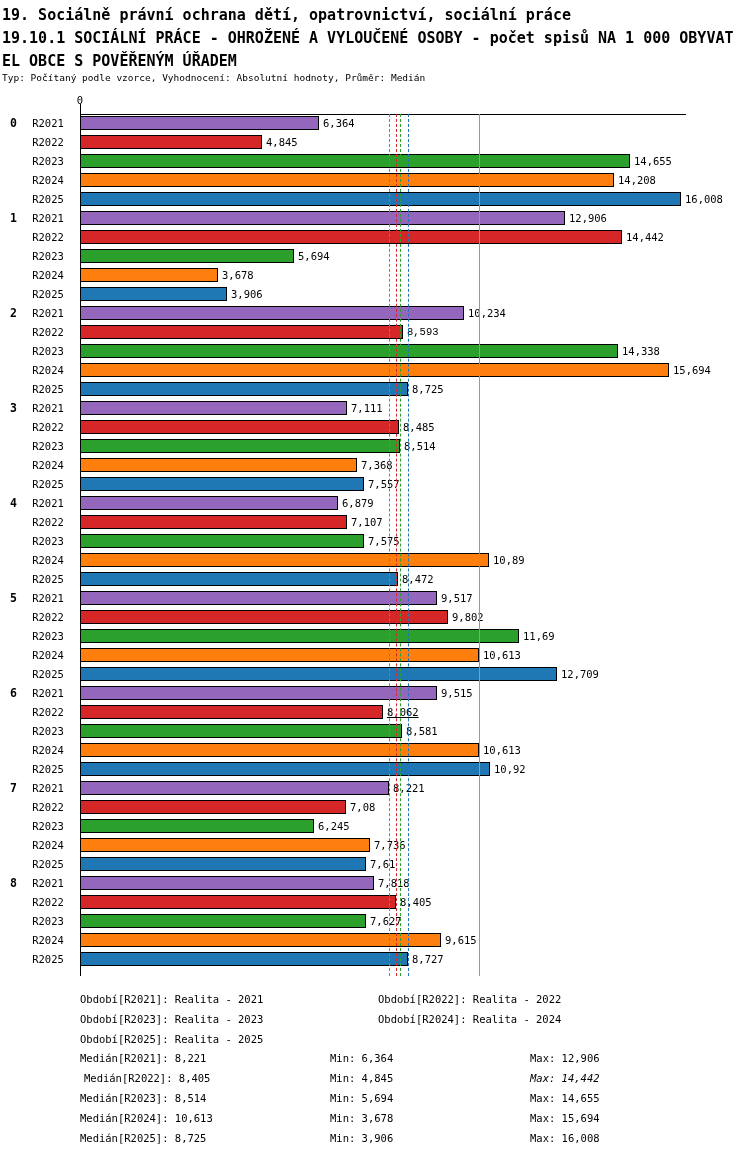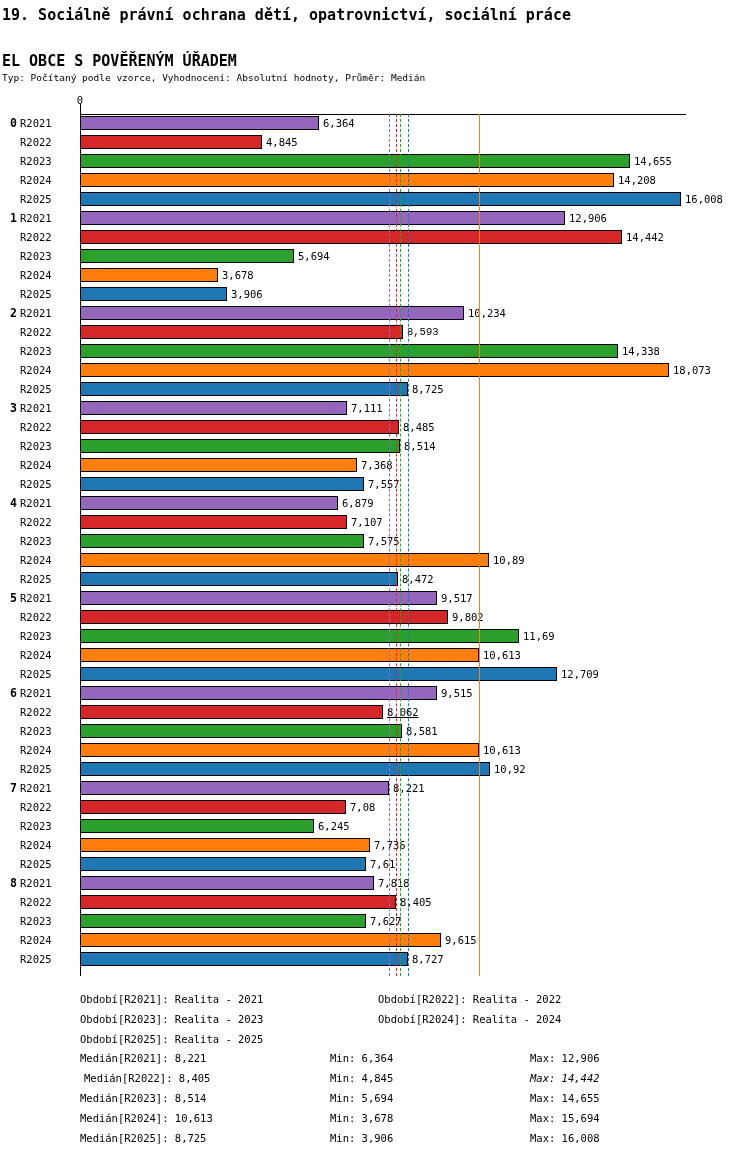--- a/index.html
+++ b/index.html
@@ -9,31 +9,32 @@
   .t1{left:2px;top:6px;font-size:15px;font-weight:bold;}
   .t2{left:2px;top:29px;font-size:15px;font-weight:bold;}
   .t3{left:2px;top:52px;font-size:15px;font-weight:bold;}
   .sub{left:2px;top:72px;font-size:9.5px;}
   #chart{position:absolute;left:0;top:96px;width:750px;height:880px;}
   .zero{left:73px;top:-2px;width:14px;text-align:center;font-size:10.5px;}
   .tick{left:80px;top:8px;width:1px;height:10px;background:#000;}
   .xline{left:80px;top:18px;width:606px;height:1px;background:#000;}
   .yline{left:80px;top:18px;width:1px;height:862px;background:#000;}
   .grouplabel{font-size:11.5px;font-weight:bold;width:24px;line-height:14px;}
-  .serieslabel{font-size:10.5px;width:56px;text-align:left;line-height:14px;}
+  .serieslabel{font-size:10.5px;width:56px;text-align:center;line-height:14px;}
   .bar{box-sizing:border-box;height:14px;border:1px solid #000;}
   .vlabel{font-size:10.5px;line-height:14px;}
   .median{top:18px;height:862px;width:0;}
   .legenditem,.statitem{font-size:10.5px;line-height:12px;}
 </style>
 </head>
 <body>
 
 <div id="app">
   <div class="abs t1">19. Sociálně právní ochrana dětí, opatrovnictví, sociální práce</div>
+  <div class="abs t2">19.10.1 SOCIÁLNÍ PRÁCE - OHROŽENÉ A VYLOUČENÉ OSOBY - počet spisů NA 1 000 OBYVAT</div>
   <div class="abs sub">Typ: Počítaný podle vzorce, Vyhodnocení: Absolutní hodnoty, Průměr: Medián</div>
   <div class="abs t3">EL OBCE S POVĚŘENÝM ÚŘADEM</div>
 
   <div id="chart">
     <div class="abs zero">0</div>
     <div class="abs tick"></div>
     <div class="abs xline"></div>
     <div class="abs yline"></div>
   <div class="abs grouplabel" style="left: 10px; top: 20px;">0</div>
       <div class="abs serieslabel" style="left: 20px; top: 20px;">R2021</div>
@@ -72,21 +73,21 @@
       <div class="abs bar" style="left: 80px; top: 210px; width: 384px; background: rgb(148, 103, 189);"></div>
       <div class="abs vlabel" style="left: 468px; top: 210px;">10,234</div>
       <div class="abs serieslabel" style="left: 20px; top: 229px;">R2022</div>
       <div class="abs bar" style="left: 80px; top: 229px; width: 323px; background: rgb(214, 39, 40);"></div>
       <div class="abs vlabel" style="left: 407px; top: 229px; font-family: Liberation Mono, monospace;">8,593</div>
       <div class="abs serieslabel" style="left: 20px; top: 248px;">R2023</div>
       <div class="abs bar" style="left: 80px; top: 248px; width: 538px; background: rgb(44, 160, 44);"></div>
       <div class="abs vlabel" style="left: 622px; top: 248px;">14,338</div>
       <div class="abs serieslabel" style="left: 20px; top: 267px;">R2024</div>
       <div class="abs bar" style="left: 80px; top: 267px; width: 589px; background: rgb(255, 127, 14);"></div>
-      <div class="abs vlabel" style="left: 673px; top: 267px;">18,073</div>
+      <div class="abs vlabel" style="left: 673px; top: 267px;">15,694</div>
       <div class="abs serieslabel" style="left: 20px; top: 286px;">R2025</div>
       <div class="abs bar" style="left: 80px; top: 286px; width: 328px; background: rgb(31, 119, 180);"></div>
       <div class="abs vlabel" style="left: 412px; top: 286px;">8,725</div>
       <div class="abs grouplabel" style="left: 10px; top: 305px;">3</div>
       <div class="abs serieslabel" style="left: 20px; top: 305px;">R2021</div>
       <div class="abs bar" style="left: 80px; top: 305px; width: 267px; background: rgb(148, 103, 189);"></div>
       <div class="abs vlabel" style="left: 351px; top: 305px;">7,111</div>
       <div class="abs serieslabel" style="left: 20px; top: 324px;">R2022</div>
       <div class="abs bar" style="left: 80px; top: 324px; width: 319px; background: rgb(214, 39, 40);"></div>
       <div class="abs vlabel" style="left: 403px; top: 324px;">8,485</div>

